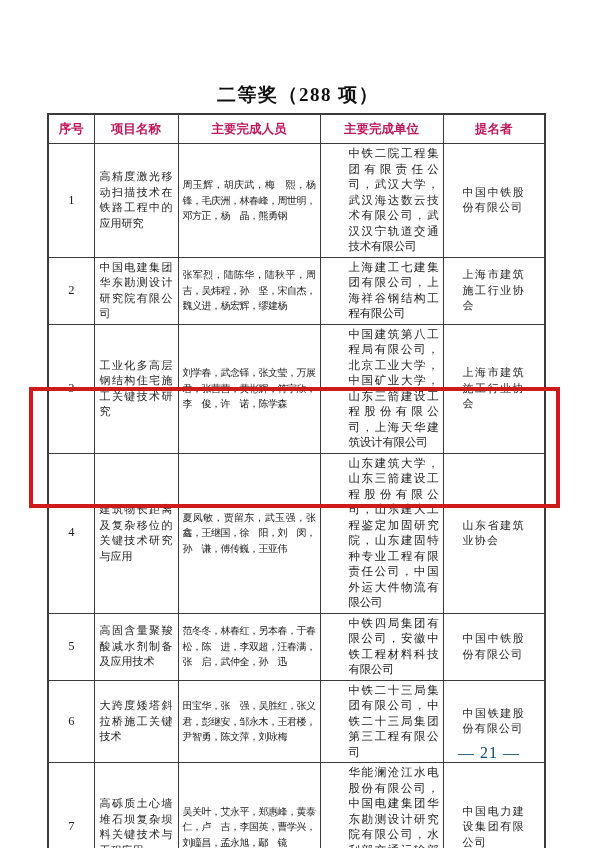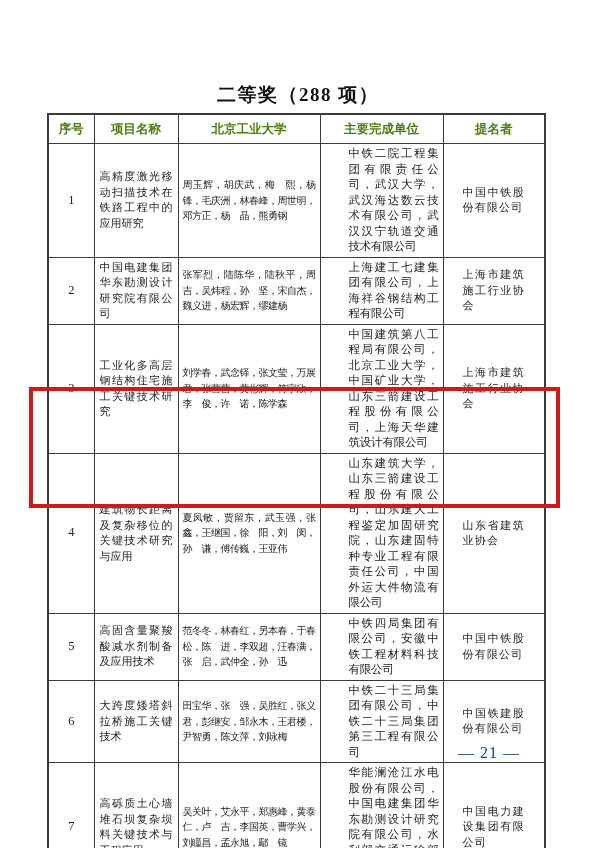--- a/index.html
+++ b/index.html
@@ -17,21 +17,21 @@
   table.awards{
     position:absolute;left:47px;top:113px;
     width:497px;border-collapse:collapse;table-layout:fixed;
   }
   table.awards,table.awards th,table.awards td{
     border:1px solid #3a3a3a;
   }
   table.awards{border:2px solid #3a3a3a;}
   th{
     font-size:12.5px;font-weight:bold;text-align:center;
-    padding:2px 2px;height:24px;color:#4d7c0f;
+    padding:2px 2px;height:24px;color:#be185d;
   }
   td{
     vertical-align:middle;padding:2px 4px;
     font-size:11px;line-height:15.5px;color:#1c1c1c;
   }
   td.c-no{text-align:center;font-size:12.5px;}
   td.c-project{text-align:justify;padding:2px 5px;}
   td.c-people{text-align:justify;font-size:10px;letter-spacing:-0.5px;}
   td.c-units{text-align:justify;font-size:11.5px;letter-spacing:-0.2px;padding-left:28px;}
   td.c-nominator{text-align:justify;letter-spacing:1.2px;padding:2px 19px;}
@@ -65,21 +65,21 @@
       <col style="width:46px">
         <col style="width:84px">
         <col style="width:142px">
         <col style="width:123px">
         <col style="width:102px">
     </colgroup>
     <thead>
       <tr class="rh">
         <th>序号</th>
         <th>项目名称</th>
-        <th>北京工业大学</th>
+        <th>主要完成人员</th>
         <th>主要完成单位</th>
         <th>提名者</th>
       </tr>
     </thead>
     <tbody>
       <tr class="r1">
         <td class="c-no">1</td>
         <td class="c-project">高精度激光移动扫描技术在铁路工程中的应用研究</td>
         <td class="c-people">周玉辉，胡庆武，梅　熙，杨　锋，毛庆洲，林春峰，周世明，邓方正，杨　晶，熊勇钢</td>
         <td class="c-units">中铁二院工程集团有限责任公司，武汉大学，武汉海达数云技术有限公司，武汉汉宁轨道交通技术有限公司</td>

